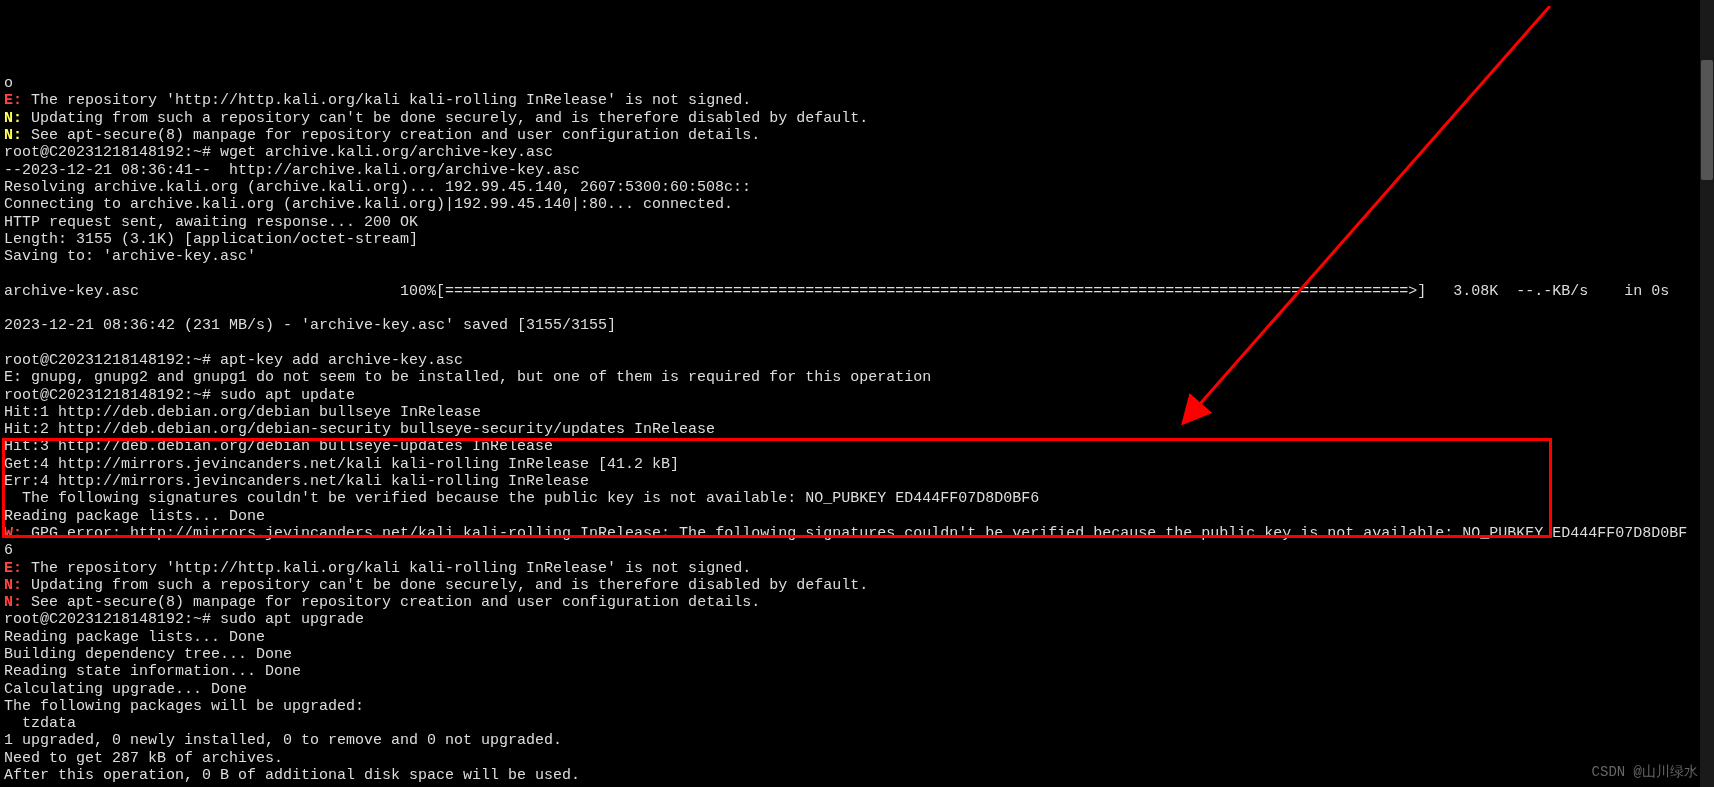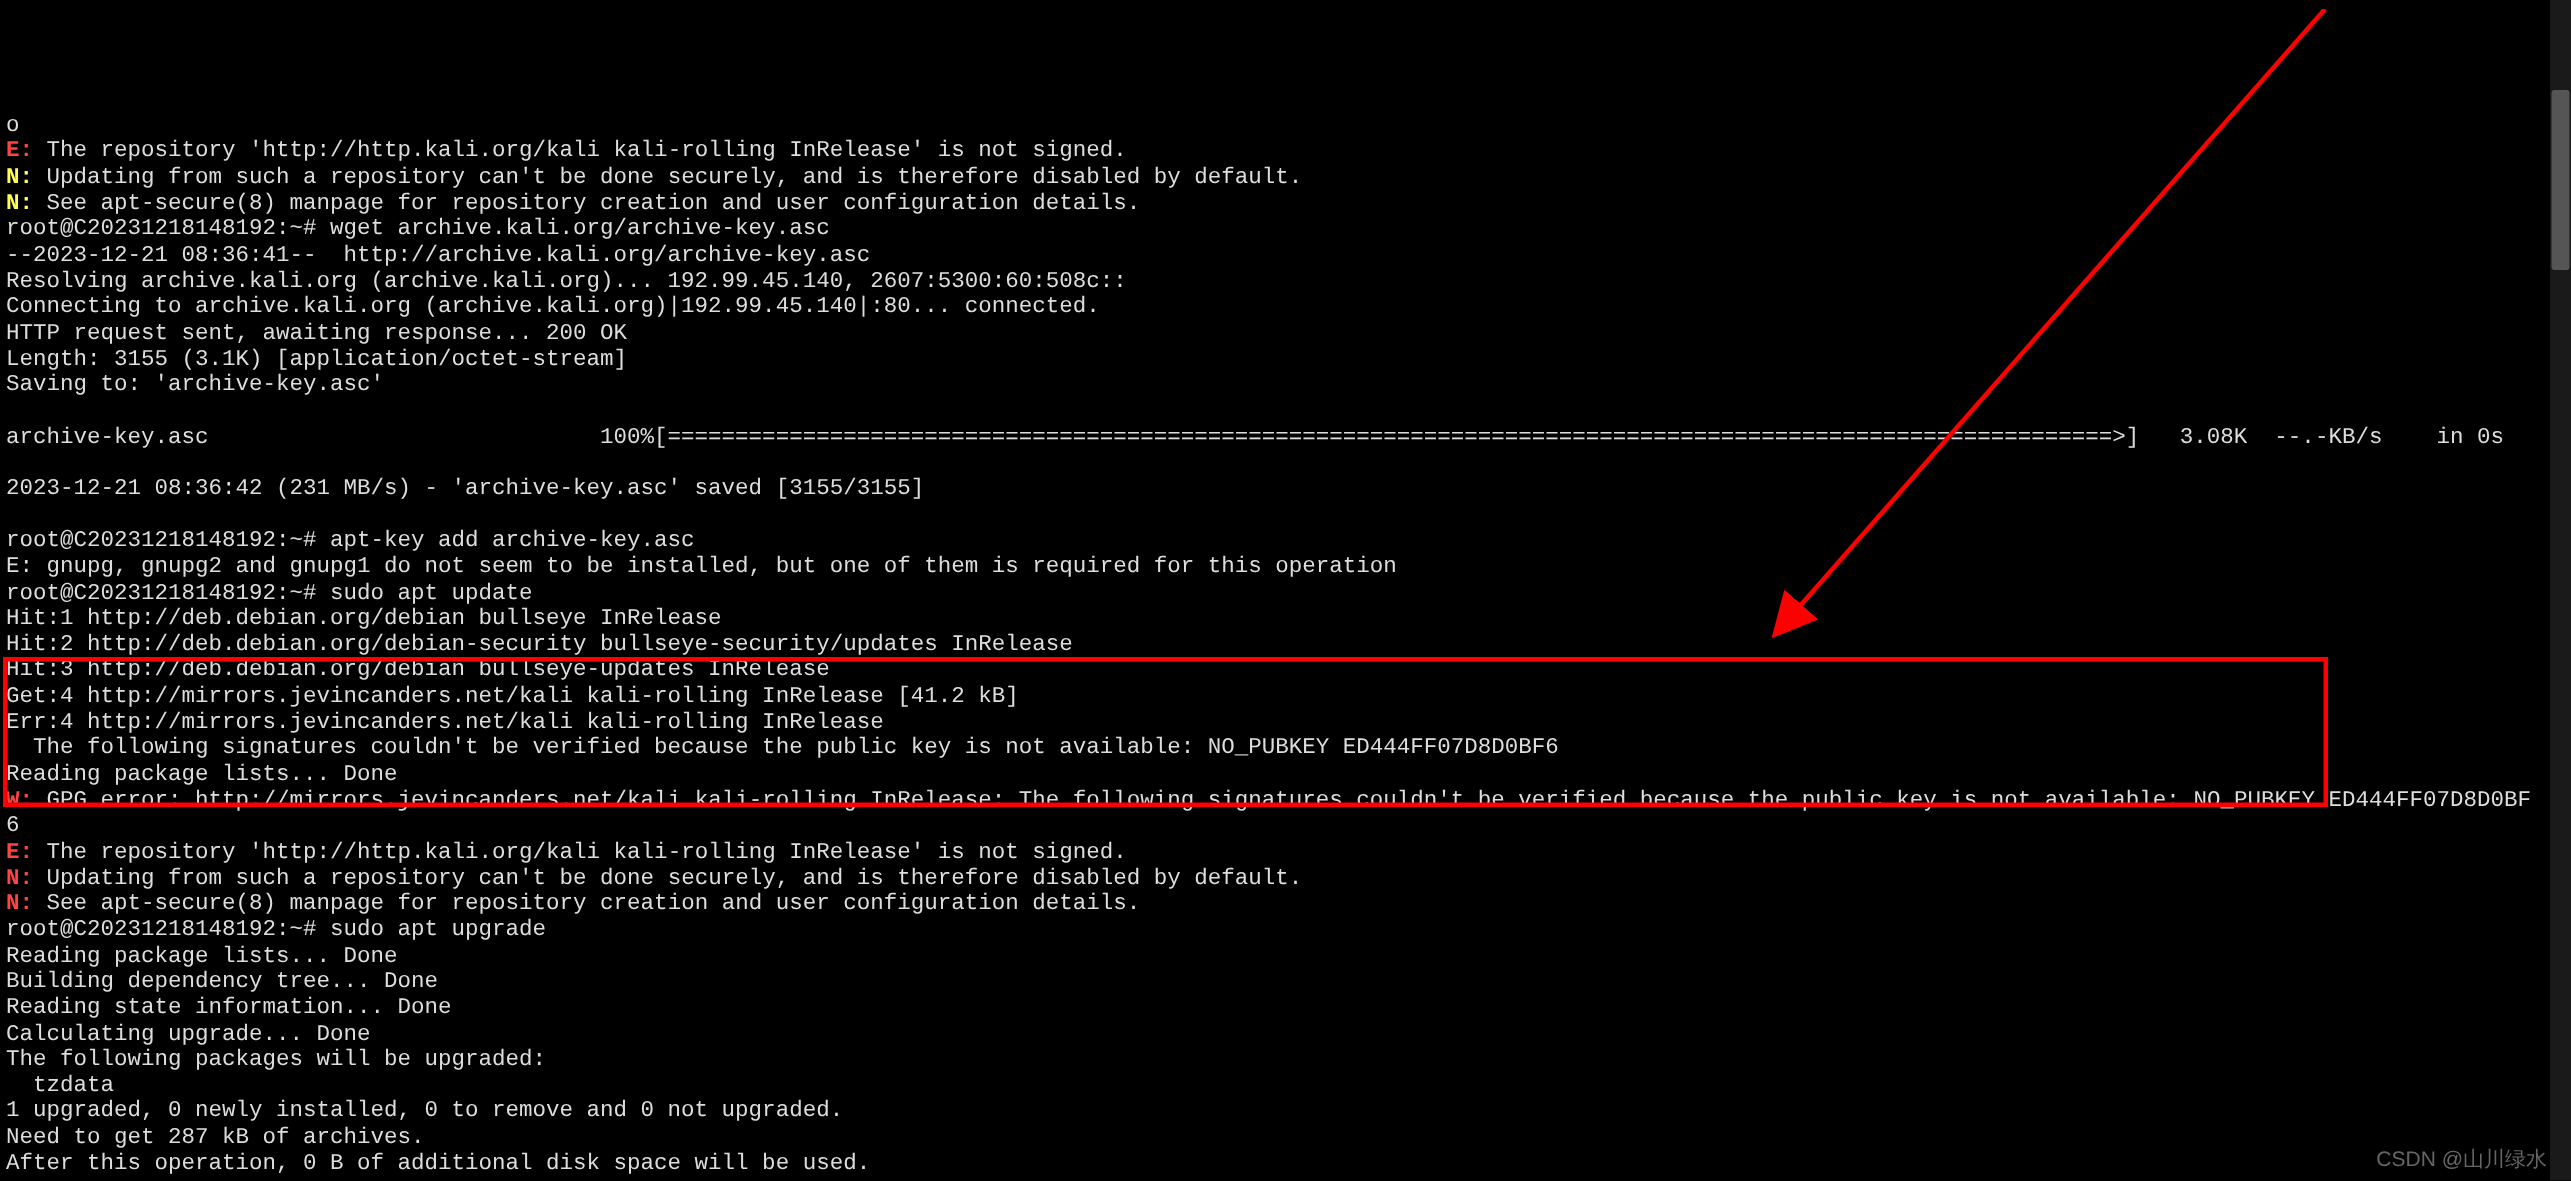--- a/index.html
+++ b/index.html
@@ -56,21 +56,21 @@
     height: 120px;
     background: #555;
     border-radius: 2px;
   }
   .watermark {
     position: absolute;
     right: 16px;
     bottom: 6px;
     color: #666;
     font-size: 14px;
-    font-family: Liberation Sans, sans-serif;
+    font-family: Liberation Mono, monospace;
     z-index: 2;
   }
 </style>
 </head>
 <body>
 
 
 
 <div class="terminal" id="term"><div class="line"><span class="white">o</span></div><div class="line"><span class="red">E:</span><span class="white"> The repository 'http://http.kali.org/kali kali-rolling InRelease' is not signed.</span></div><div class="line"><span class="yellow">N:</span><span class="white"> Updating from such a repository can't be done securely, and is therefore disabled by default.</span></div><div class="line"><span class="yellow">N:</span><span class="white"> See apt-secure(8) manpage for repository creation and user configuration details.</span></div><div class="line"><span class="white">root@C20231218148192:~# wget archive.kali.org/archive-key.asc</span></div><div class="line"><span class="white">--2023-12-21 08:36:41--  http://archive.kali.org/archive-key.asc</span></div><div class="line"><span class="white">Resolving archive.kali.org (archive.kali.org)... 192.99.45.140, 2607:5300:60:508c::</span></div><div class="line"><span class="white">Connecting to archive.kali.org (archive.kali.org)|192.99.45.140|:80... connected.</span></div><div class="line"><span class="white">HTTP request sent, awaiting response... 200 OK</span></div><div class="line"><span class="white">Length: 3155 (3.1K) [application/octet-stream]</span></div><div class="line"><span class="white">Saving to: 'archive-key.asc'</span></div><div class="line"><span class="white"> </span></div><div class="line"><span class="white">archive-key.asc                             100%[===========================================================================================================&gt;]   3.08K  --.-KB/s    in 0s</span></div><div class="line"><span class="white"> </span></div><div class="line"><span class="white">2023-12-21 08:36:42 (231 MB/s) - 'archive-key.asc' saved [3155/3155]</span></div><div class="line"><span class="white"> </span></div><div class="line"><span class="white">root@C20231218148192:~# apt-key add archive-key.asc</span></div><div class="line"><span class="white">E: gnupg, gnupg2 and gnupg1 do not seem to be installed, but one of them is required for this operation</span></div><div class="line"><span class="white">root@C20231218148192:~# sudo apt update</span></div><div class="line"><span class="white">Hit:1 http://deb.debian.org/debian bullseye InRelease</span></div><div class="line"><span class="white">Hit:2 http://deb.debian.org/debian-security bullseye-security/updates InRelease</span></div><div class="line"><span class="white">Hit:3 http://deb.debian.org/debian bullseye-updates InRelease</span></div><div class="line"><span class="white">Get:4 http://mirrors.jevincanders.net/kali kali-rolling InRelease [41.2 kB]</span></div><div class="line"><span class="white">Err:4 http://mirrors.jevincanders.net/kali kali-rolling InRelease</span></div><div class="line"><span class="white">  The following signatures couldn't be verified because the public key is not available: NO_PUBKEY ED444FF07D8D0BF6</span></div><div class="line"><span class="white">Reading package lists... Done</span></div><div class="line"><span class="red">W:</span><span class="white"> GPG error: http://mirrors.jevincanders.net/kali kali-rolling InRelease: The following signatures couldn't be verified because the public key is not available: NO_PUBKEY ED444FF07D8D0BF</span></div><div class="line"><span class="white">6</span></div><div class="line"><span class="red">E:</span><span class="white"> The repository 'http://http.kali.org/kali kali-rolling InRelease' is not signed.</span></div><div class="line"><span class="red">N:</span><span class="white"> Updating from such a repository can't be done securely, and is therefore disabled by default.</span></div><div class="line"><span class="red">N:</span><span class="white"> See apt-secure(8) manpage for repository creation and user configuration details.</span></div><div class="line"><span class="white">root@C20231218148192:~# sudo apt upgrade</span></div><div class="line"><span class="white">Reading package lists... Done</span></div><div class="line"><span class="white">Building dependency tree... Done</span></div><div class="line"><span class="white">Reading state information... Done</span></div><div class="line"><span class="white">Calculating upgrade... Done</span></div><div class="line"><span class="white">The following packages will be upgraded:</span></div><div class="line"><span class="white">  tzdata</span></div><div class="line"><span class="white">1 upgraded, 0 newly installed, 0 to remove and 0 not upgraded.</span></div><div class="line"><span class="white">Need to get 287 kB of archives.</span></div><div class="line"><span class="white">After this operation, 0 B of additional disk space will be used.</span></div></div>
 

